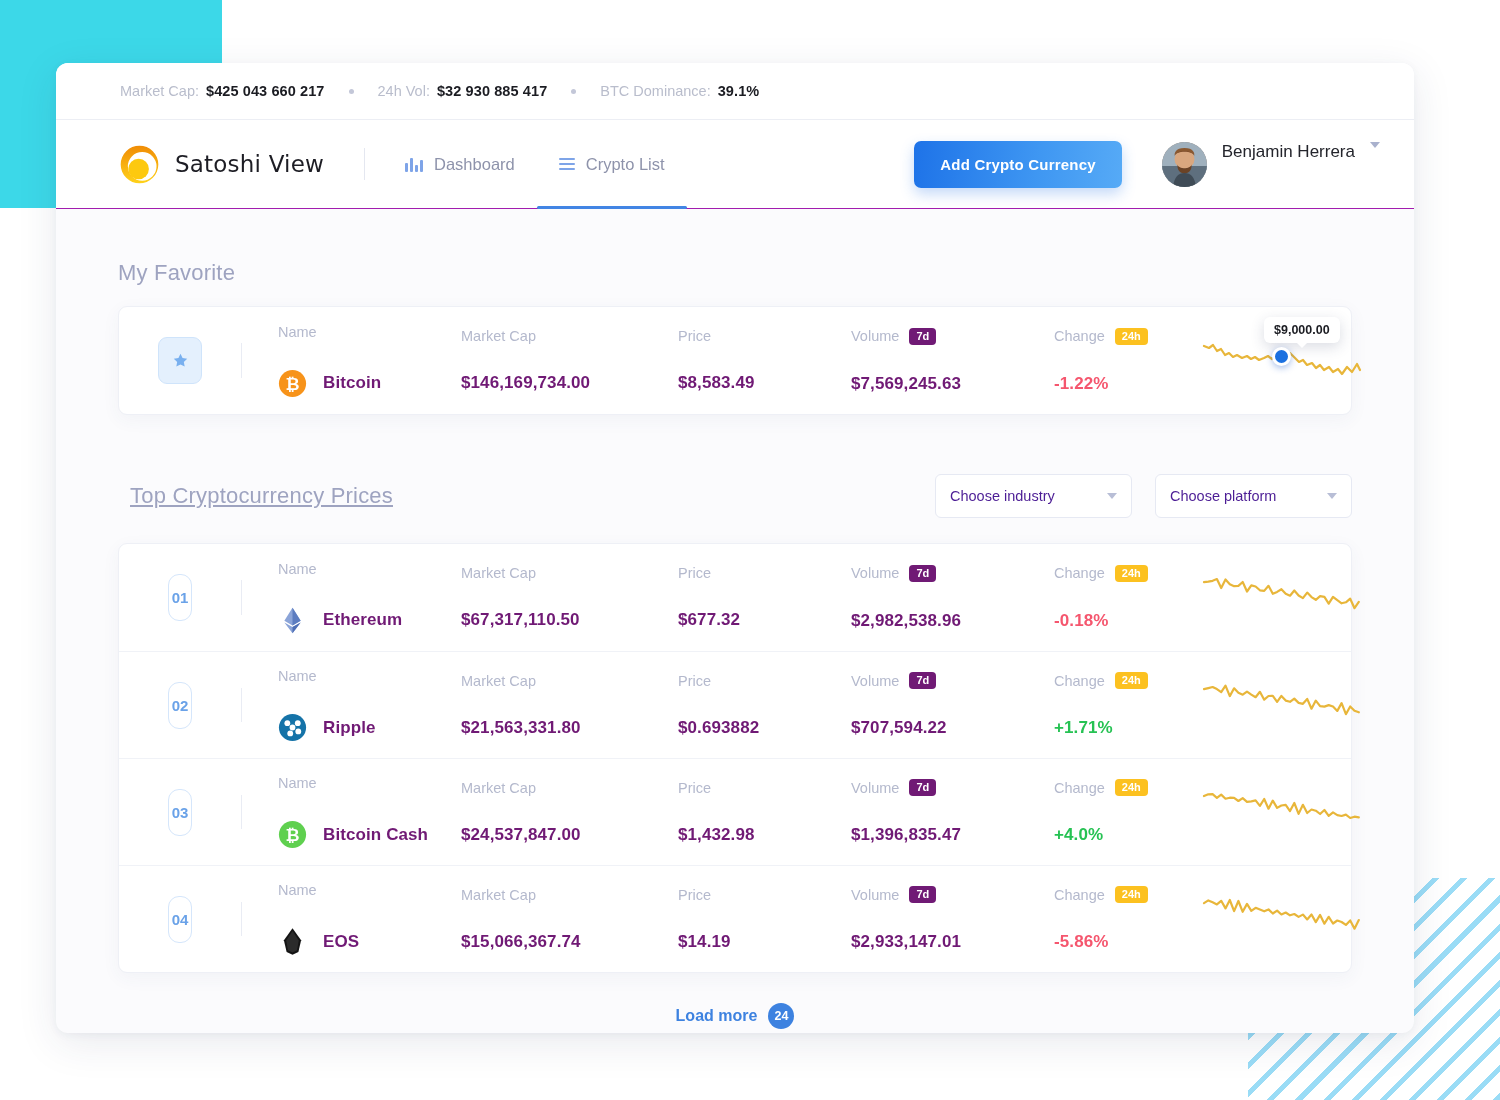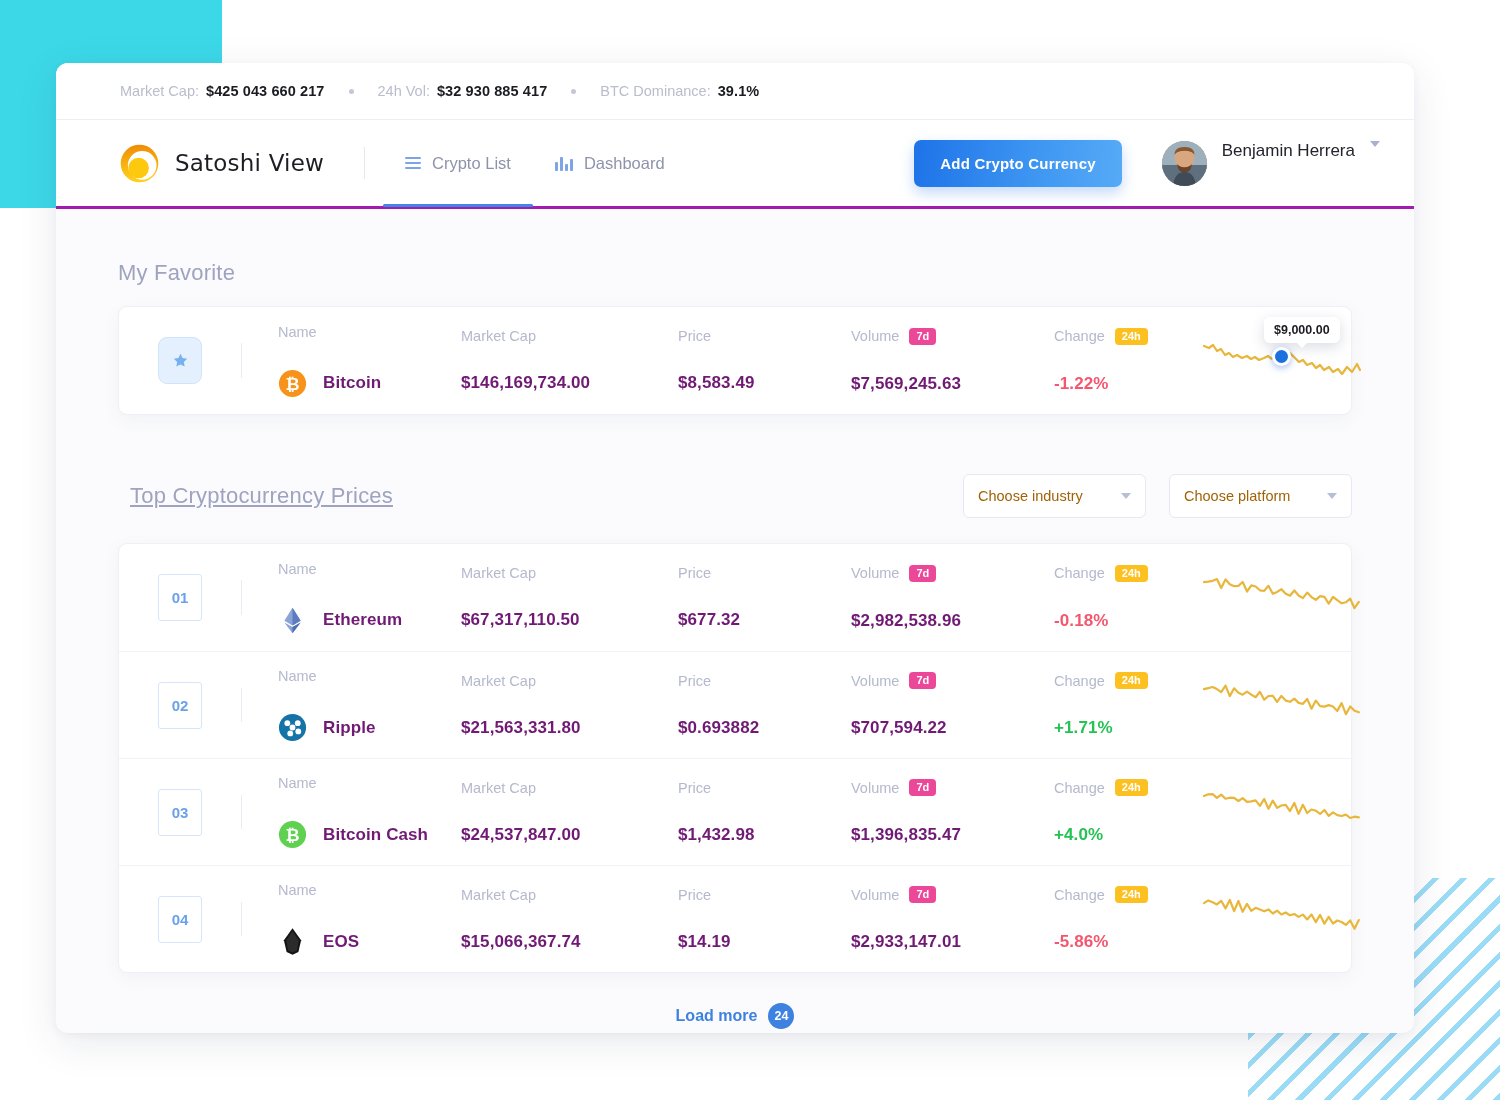--- a/index.html
+++ b/index.html
@@ -48,21 +48,21 @@
   .ticker .dot {
     width: 5px; height: 5px; border-radius: 50%;
     background: #c3c7d8; margin: 0 24px;
   }
 
   
   .header {
     height: 89px; background: #ffffff;
     display: flex; align-items: center;
     padding: 0 34px 0 62px;
-    border-bottom: 3px solid #a21caf;
+    border-bottom: 1px solid #a21caf;
     position: relative;
   }
   .brand { display: flex; align-items: center; gap: 14px; }
   .brand-mark { width: 43px; height: 43px; flex: none; }
   .brand-name {
     font-size: 23px; color: #1d1d24; letter-spacing: .2px;
     font-family: "DejaVu Sans", sans-serif; font-weight: 400;
   }
   .vdiv { width: 1px; height: 32px; background: #e4e7f0; margin: 0 40px; }
 
@@ -108,24 +108,24 @@
     font-size: 22px; color: #9ea3c0; font-weight: 400;
     margin: 51px 0 20px 0; letter-spacing: .2px;
   }
   .section-head {
     display: flex; align-items: center;
     margin: 56px 0 22px 0;
   }
   .section-head .section-title { margin: 12px; text-decoration: underline; }
   .selects { margin-left: auto; display: flex; gap: 23px; }
   .select {
-    width: 183px; height: 44px; border: 1px solid #e6e9f3;
+    width: 197px; height: 44px; border: 1px solid #e6e9f3;
     border-radius: 6px; background: #fff;
     display: flex; align-items: center; padding: 0 14px;
-    font-size: 14.5px; color: #a16207; cursor: pointer;
+    font-size: 14.5px; color: #4c1d95; cursor: pointer;
   }
   .select .caret2 {
     margin-left: auto; width: 0; height: 0;
     border-left: 5px solid transparent; border-right: 5px solid transparent;
     border-top: 6px solid #b8bed6;
   }
 
   .card {
     background: #fff; border-radius: 9px;
     border: 1px solid #eef0f6;
@@ -148,35 +148,35 @@
     width: 122px; display: flex; align-items: center; justify-content: center;
     flex: none;
   }
   .star-box {
     width: 44px; height: 47px; border-radius: 9px;
     background: #e4f0fd; border: 1px solid #cfe4fb;
     display: flex; align-items: center; justify-content: center;
     cursor: pointer;
   }
   .rank-box {
-    width: 44px; height: 47px; border-radius: 3px;
+    width: 24px; height: 47px; border-radius: 11px;
     background: #fff; border: 1px solid #d5e6fb;
     display: flex; align-items: center; justify-content: center;
     font-size: 15px; font-weight: 700; color: #6aa2e8;
   }
   .cell-sep { width: 1px; background: #e9ecf4; margin: 36px 0; flex: none; }
 
   .cols { display: flex; flex: 1; align-items: center; padding-left: 36px; }
   .col { display: flex; flex-direction: column; justify-content: center; gap: 29px; }
   .col-head { font-size: 14.5px; color: #b4b9cd; display: flex; align-items: center; gap: 10px; }
   .tag {
     font-size: 11px; font-weight: 700; color: #fff;
     border-radius: 4px; padding: 3px 7px; line-height: 1;
   }
-  .tag-7d { background: #ec4899; }
+  .tag-7d { background: #701a75; }
   .tag-24h { background: #fcc120; }
   .col-val { font-size: 17px; font-weight: 700; color: #701a75; letter-spacing: .1px; }
   .col-val.neg { color: #f5566e; }
   .col-val.pos { color: #26c253; }
 
   .col-name { width: 183px; }
   .col-mcap { width: 217px; }
   .col-price { width: 173px; }
   .col-vol  { width: 203px; }
   .col-chg  { width: 148px; }
@@ -247,37 +247,37 @@
           <path d="M24 3a21 21 0 1 0 0 42 21 21 0 1 0 0-42z
                    M27 10a16 16 0 1 1 0 32 16 16 0 1 1 0-32z" fill="url(#lg)" fill-rule="evenodd"></path>
           <circle cx="23" cy="29" r="11.5" fill="#fdc90f"></circle>
         </svg>
         <span class="brand-name">Satoshi View</span>
       </div>
 
       <div class="vdiv"></div>
 
       <div class="nav">
+        <div class="nav-item">
+          <span class="ic-bars">
+            <i style="height:9px"></i>
+              <i style="height:14px"></i>
+              <i style="height:7px"></i>
+              <i style="height:12px"></i>
+          </span>
+          <span class="nav-label">Dashboard</span>
+        </div>
         <div class="nav-item active">
           <span class="ic-list">
               <i></i>
               <i></i>
               <i></i>
             </span>
           <span class="nav-label">Crypto List</span>
           <span class="nav-underline"></span>
-        </div>
-        <div class="nav-item">
-          <span class="ic-bars">
-            <i style="height:9px"></i>
-              <i style="height:14px"></i>
-              <i style="height:7px"></i>
-              <i style="height:12px"></i>
-          </span>
-          <span class="nav-label">Dashboard</span>
         </div>
       </div>
 
       <div class="header-right">
         <button class="btn-add">Add Crypto Currency</button>
         <div class="user">
           <span class="avatar">
             <svg viewBox="0 0 45 45" width="45" height="45">
               <rect width="45" height="45" fill="#9fb0bd"></rect>
               <rect y="24" width="45" height="21" fill="#5e6f7e"></rect>

